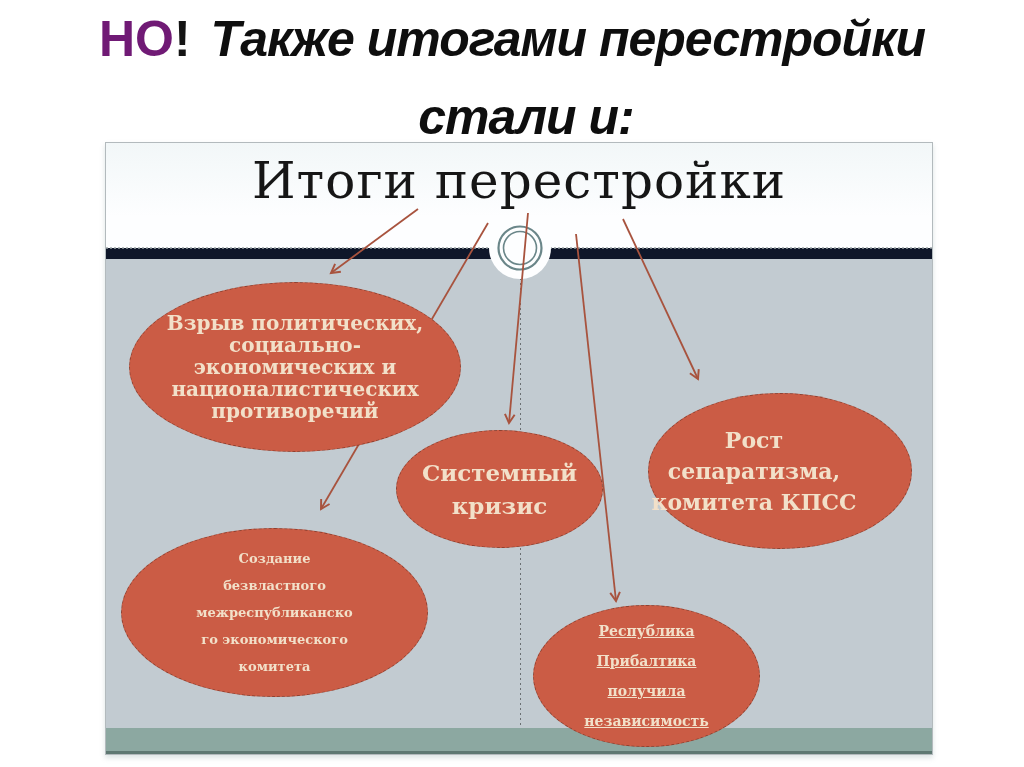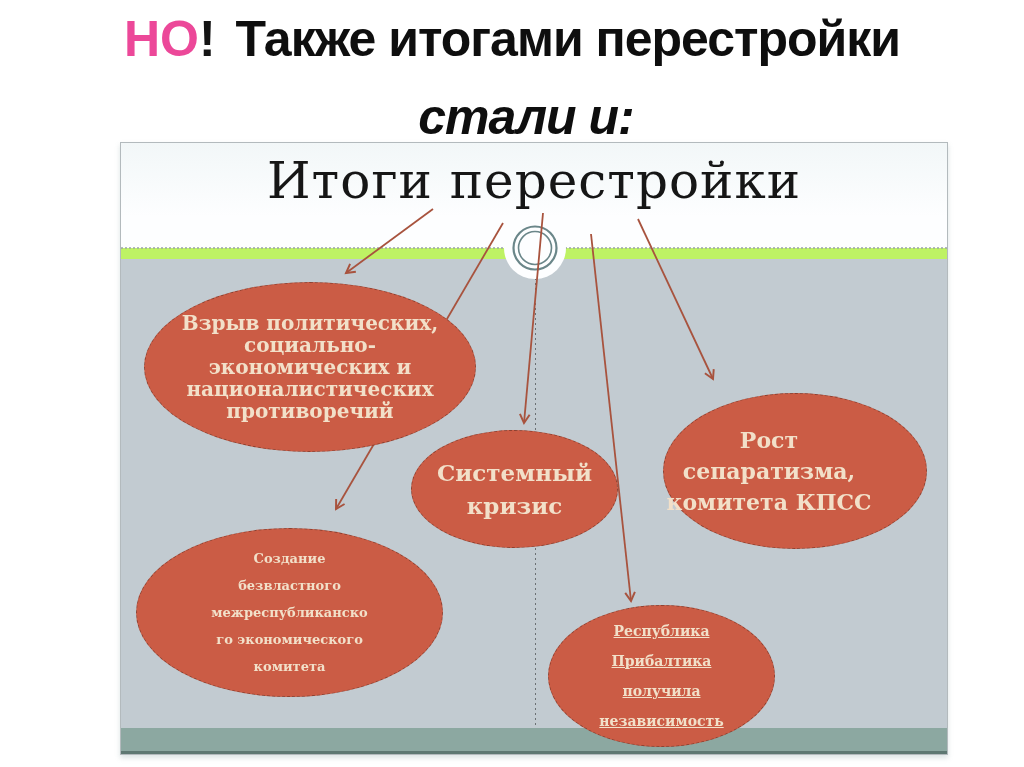--- a/index.html
+++ b/index.html
@@ -3,28 +3,28 @@
 <meta charset="utf-8">
 <style>
   html,body{margin:0;padding:0;background:#ffffff;}
   body{width:1024px;height:767px;overflow:hidden;position:relative;
        font-family:"Liberation Sans", sans-serif;}
 
   
   .slide-title{position:absolute;top:0;left:0;width:1024px;text-align:center;
                color:#0e0e0e;font-weight:bold;}
   .t-line{font-size:50px;line-height:78px;white-space:nowrap;}
-  .t-no{color:#ec4899;font-style:normal;}
+  .t-no{color:#701a75;font-style:normal;}
   .t-bang{color:#141414;font-style:normal;}
-  .t-rest{letter-spacing:-1px;margin-left:20px;}
+  .t-rest{font-style:italic;letter-spacing:-1px;margin-left:20px;}
   .t-line2{font-style:italic;letter-spacing:-1px;padding-left:28px;}
 
   
-  .figure{position:absolute;left:120px;top:142px;width:828px;height:613px;
-          background:#bef264;border:1px solid #b3babd;box-sizing:border-box;
+  .figure{position:absolute;left:105px;top:142px;width:828px;height:613px;
+          background:#0f172a;border:1px solid #b3babd;box-sizing:border-box;
           box-shadow:0 3px 5px rgba(120,150,150,.25);}
   .fig-inner{position:absolute;inset:0;overflow:hidden;}
 
   .fig-header{position:absolute;top:0;left:0;right:0;height:105px;
               background:linear-gradient(180deg,#f2f7f8 0%,#fdfeff 70%);
               display:flex;justify-content:center;align-items:flex-start;}
   .fig-title{font-family:"DejaVu Serif","Liberation Serif",serif;
              font-size:50px;line-height:62px;color:#161616;padding-top:7px;
              letter-spacing:1px;}
 

